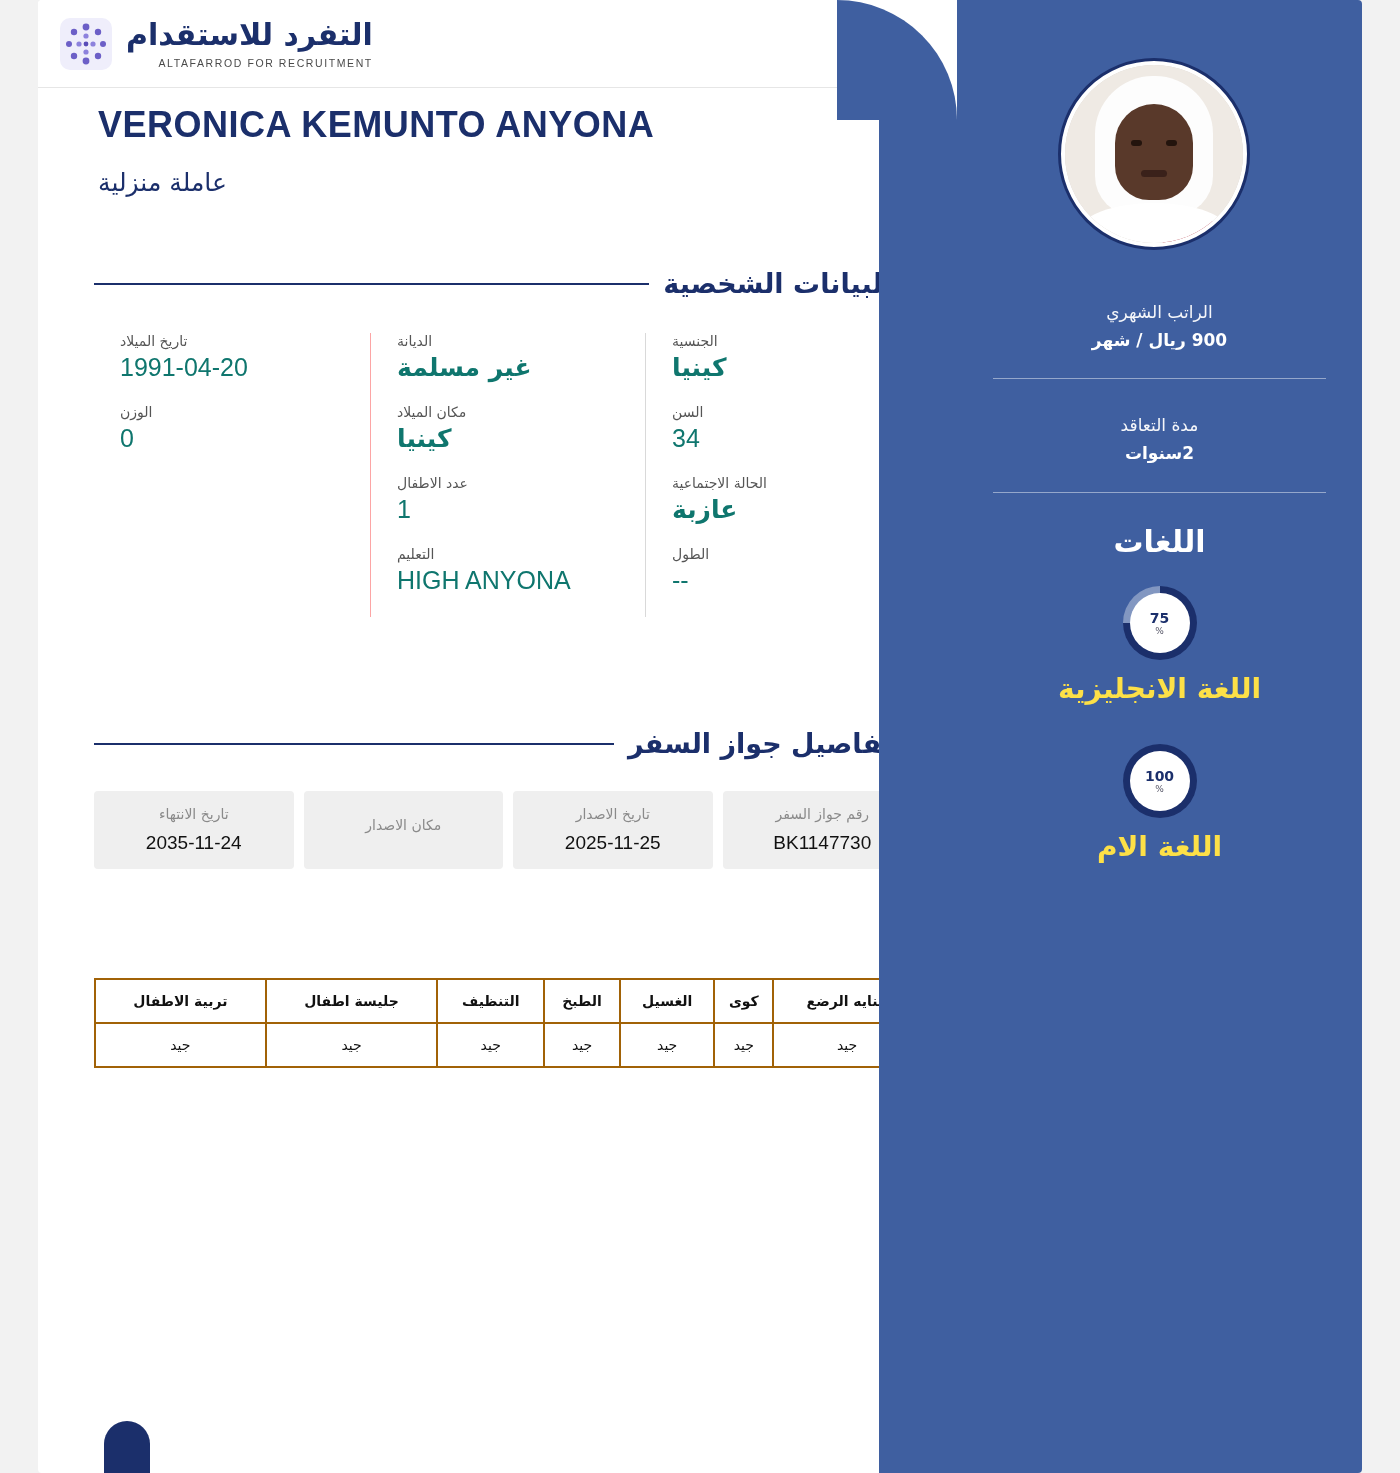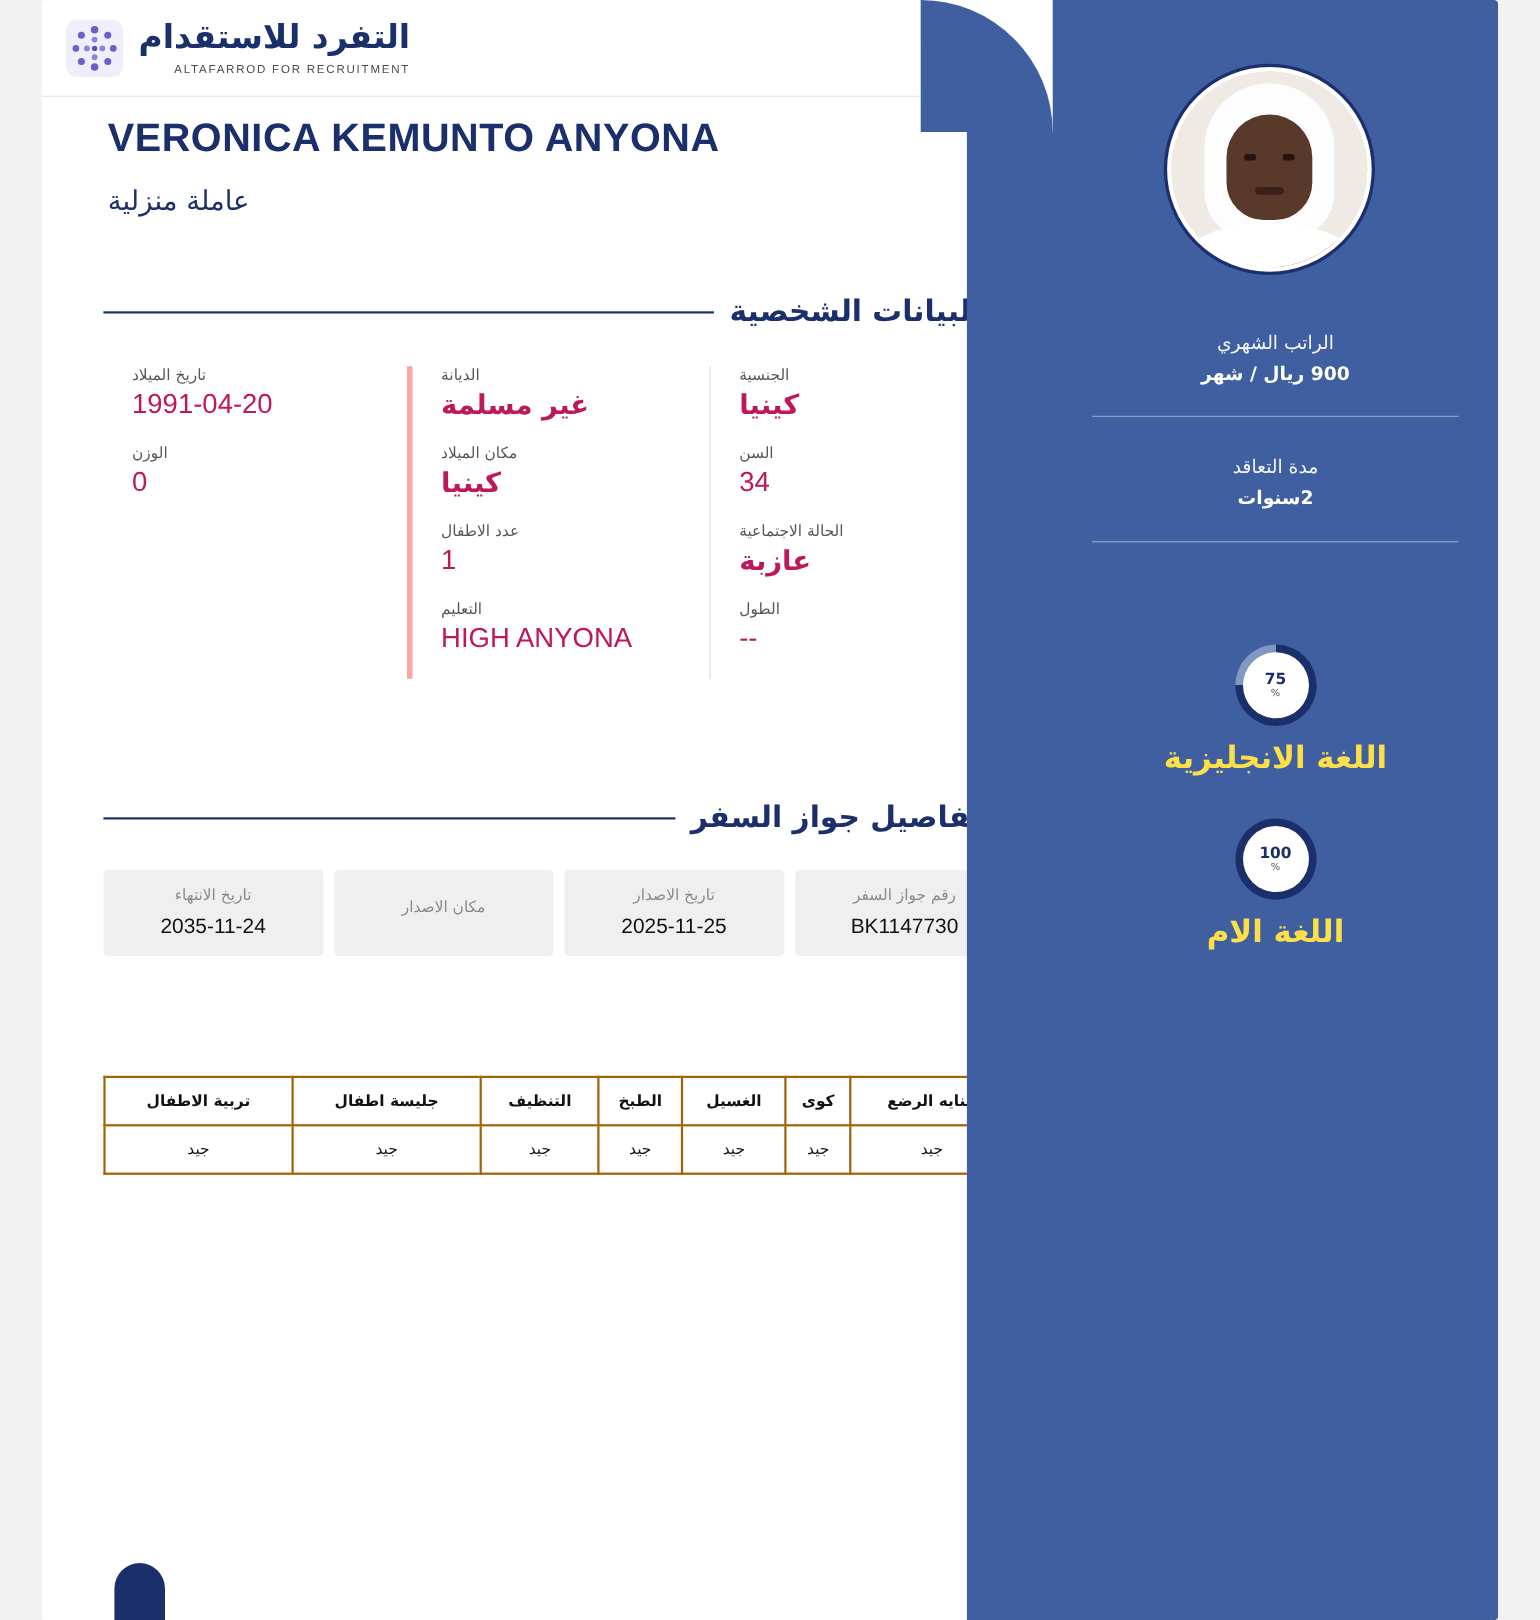--- a/index.html
+++ b/index.html
@@ -195,24 +195,24 @@
 
   
   .pd-grid {
     display: grid;
     grid-template-columns: 1fr 1fr 1fr;
     column-gap: 0;
     direction: rtl;
     margin-top: 34px;
   }
   .pd-col { padding: 0 26px; }
-  .pd-col.mid { border-right: 1px solid #d9d9d9; border-left: 5px solid #fca5a5; }
+  .pd-col.mid { border-right: 1px solid #d9d9d9; border-left: 1px solid #fca5a5; }
   .pd-item { margin-bottom: 22px; text-align: left; }
   .pd-label { font-size: 14px; color: #555; }
-  .pd-value { font-size: 25px; font-weight: 700; color: #be185d; margin-top: 4px; }
+  .pd-value { font-size: 25px; font-weight: 700; color: #0f766e; margin-top: 4px; }
   .pd-value.en { font-family: "Liberation Sans", sans-serif; font-weight: 500; font-size: 25px;}
 
   
   .pp-row {
     display: flex; direction: rtl; gap: 10px; margin-top: 32px;
   }
   .pp-card {
     flex: 1 1 0;
     background: #efefef;
     border-radius: 4px;
@@ -429,20 +429,21 @@
 
     <div class="side-divider" style="top:378px;"></div>
 
     <div class="side-block" style="top:415px;">
       <div class="side-label">مدة التعاقد</div>
       <div class="side-value">2سنوات</div>
     </div>
 
     <div class="side-divider" style="top:492px;"></div>
 
+    <div class="side-heading" style="top:524px;">اللغات</div>
 
     <div class="lang-item" style="top:586px;">
       <div class="ring" style="background: conic-gradient(#1b2f6b 0turn 0.75turn, rgba(255,255,255,.35) 0.75turn 1turn);">
         <div class="inner">
           <span class="num">75</span>
           <span class="pct">%</span>
         </div>
       </div>
       <div class="lang-name">اللغة الانجليزية</div>
     </div>

